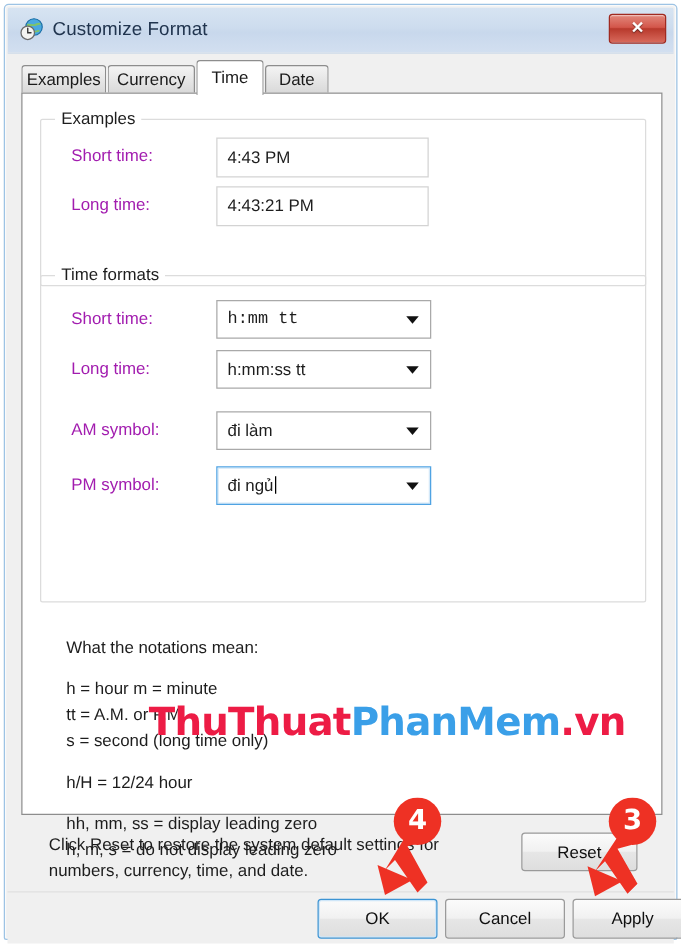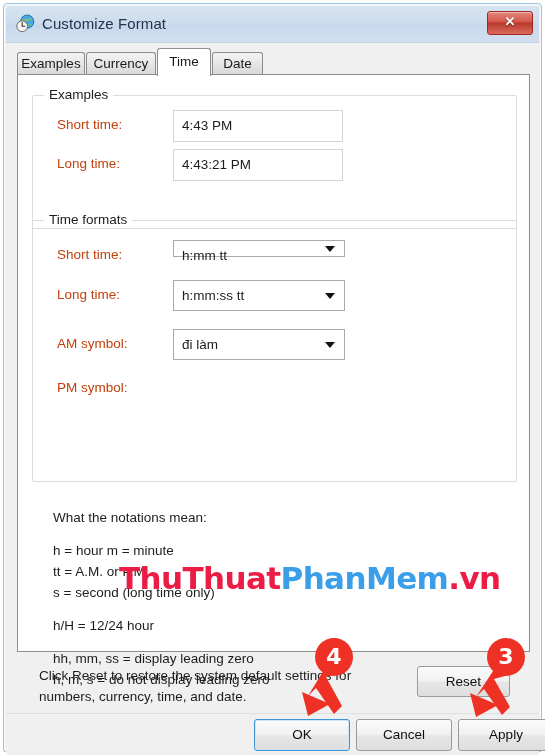--- a/index.html
+++ b/index.html
@@ -149,21 +149,21 @@
     padding: 0 5px;
     background: #ffffff;
     font-size: 13.5px;
     color: #1d1d1d;
     white-space: nowrap;
   }
 
   .field-label {
     position: absolute;
     font-size: 13.5px;
-    color: #c2410c;
+    color: #a21caf;
     white-space: nowrap;
   }
 
   
   .readbox {
     position: absolute;
     box-sizing: border-box;
     border: 1px solid #d3d3d3;
     background: #ffffff;
     font-size: 13.5px;
@@ -339,38 +339,42 @@
           <div class="readbox" style="left:140px; top:14px; width:170px; height:32px;">4:43 PM</div>
 
           <span class="field-label" style="left:24px; top:60px;">Long time:</span>
           <div class="readbox" style="left:140px; top:53px; width:170px; height:32px;">4:43:21 PM</div>
         </div>
 
         <div class="group" style="left:14px; top:145px; width:485px; height:262px;">
           <span class="group-title">Time formats</span>
 
           <span class="field-label" style="left:24px; top:26px;">Short time:</span>
-          <div class="combo" style="left:140px; top:19px; width:172px; height:17px;">
+          <div class="combo" style="left:140px; top:19px; width:172px; height:31px;font-family:Liberation Mono, monospace;">
             <span class="combo-value">h:mm tt</span>
             <span class="combo-arrow"></span>
           </div>
 
           <span class="field-label" style="left:24px; top:66px;">Long time:</span>
           <div class="combo" style="left:140px; top:59px; width:172px; height:31px;">
             <span class="combo-value">h:mm:ss tt</span>
             <span class="combo-arrow"></span>
           </div>
 
           <span class="field-label" style="left:24px; top:115px;">AM symbol:</span>
           <div class="combo" style="left:140px; top:108px; width:172px; height:31px;">
             <span class="combo-value">đi làm</span>
             <span class="combo-arrow"></span>
           </div>
 
           <span class="field-label" style="left:24px; top:159px;">PM symbol:</span>
+          <div class="combo focused" style="left:140px; top:152px; width:172px; height:31px;">
+            <span class="combo-value"><span>đi ngủ</span><span class="caret"></span></span>
+            <span class="combo-arrow"></span>
+          </div>
         </div>
 
         <div class="notations">
           <div>What the notations mean:</div>
           <div class="blank"></div>
           <div>h = hour   m = minute</div>
           <div>tt = A.M. or P.M.</div>
           <div>s = second (long time only)</div>
           <div class="blank"></div>
           <div>h/H = 12/24 hour</div>

